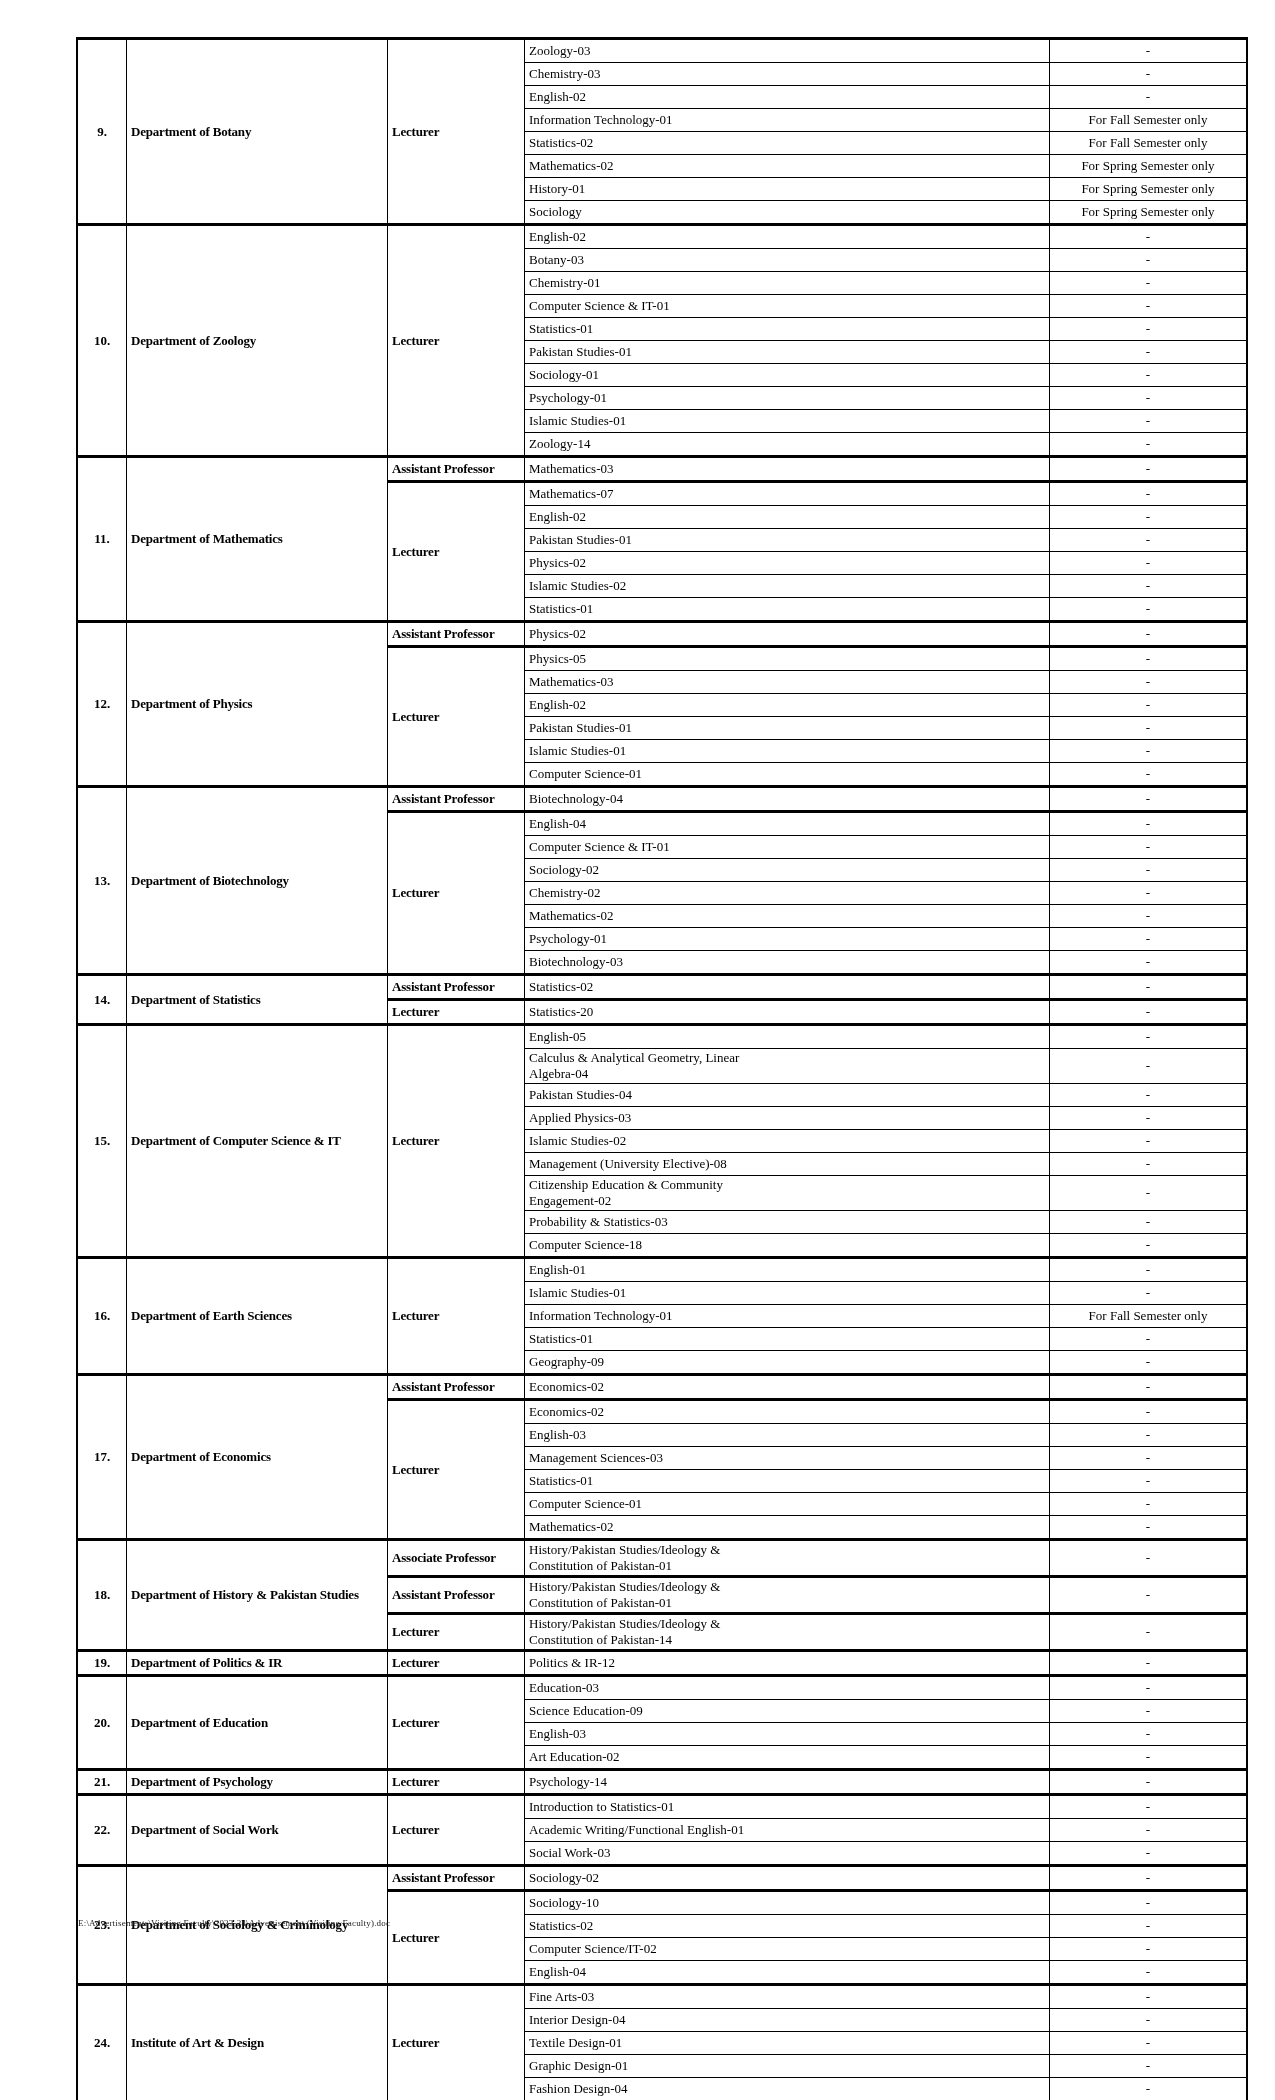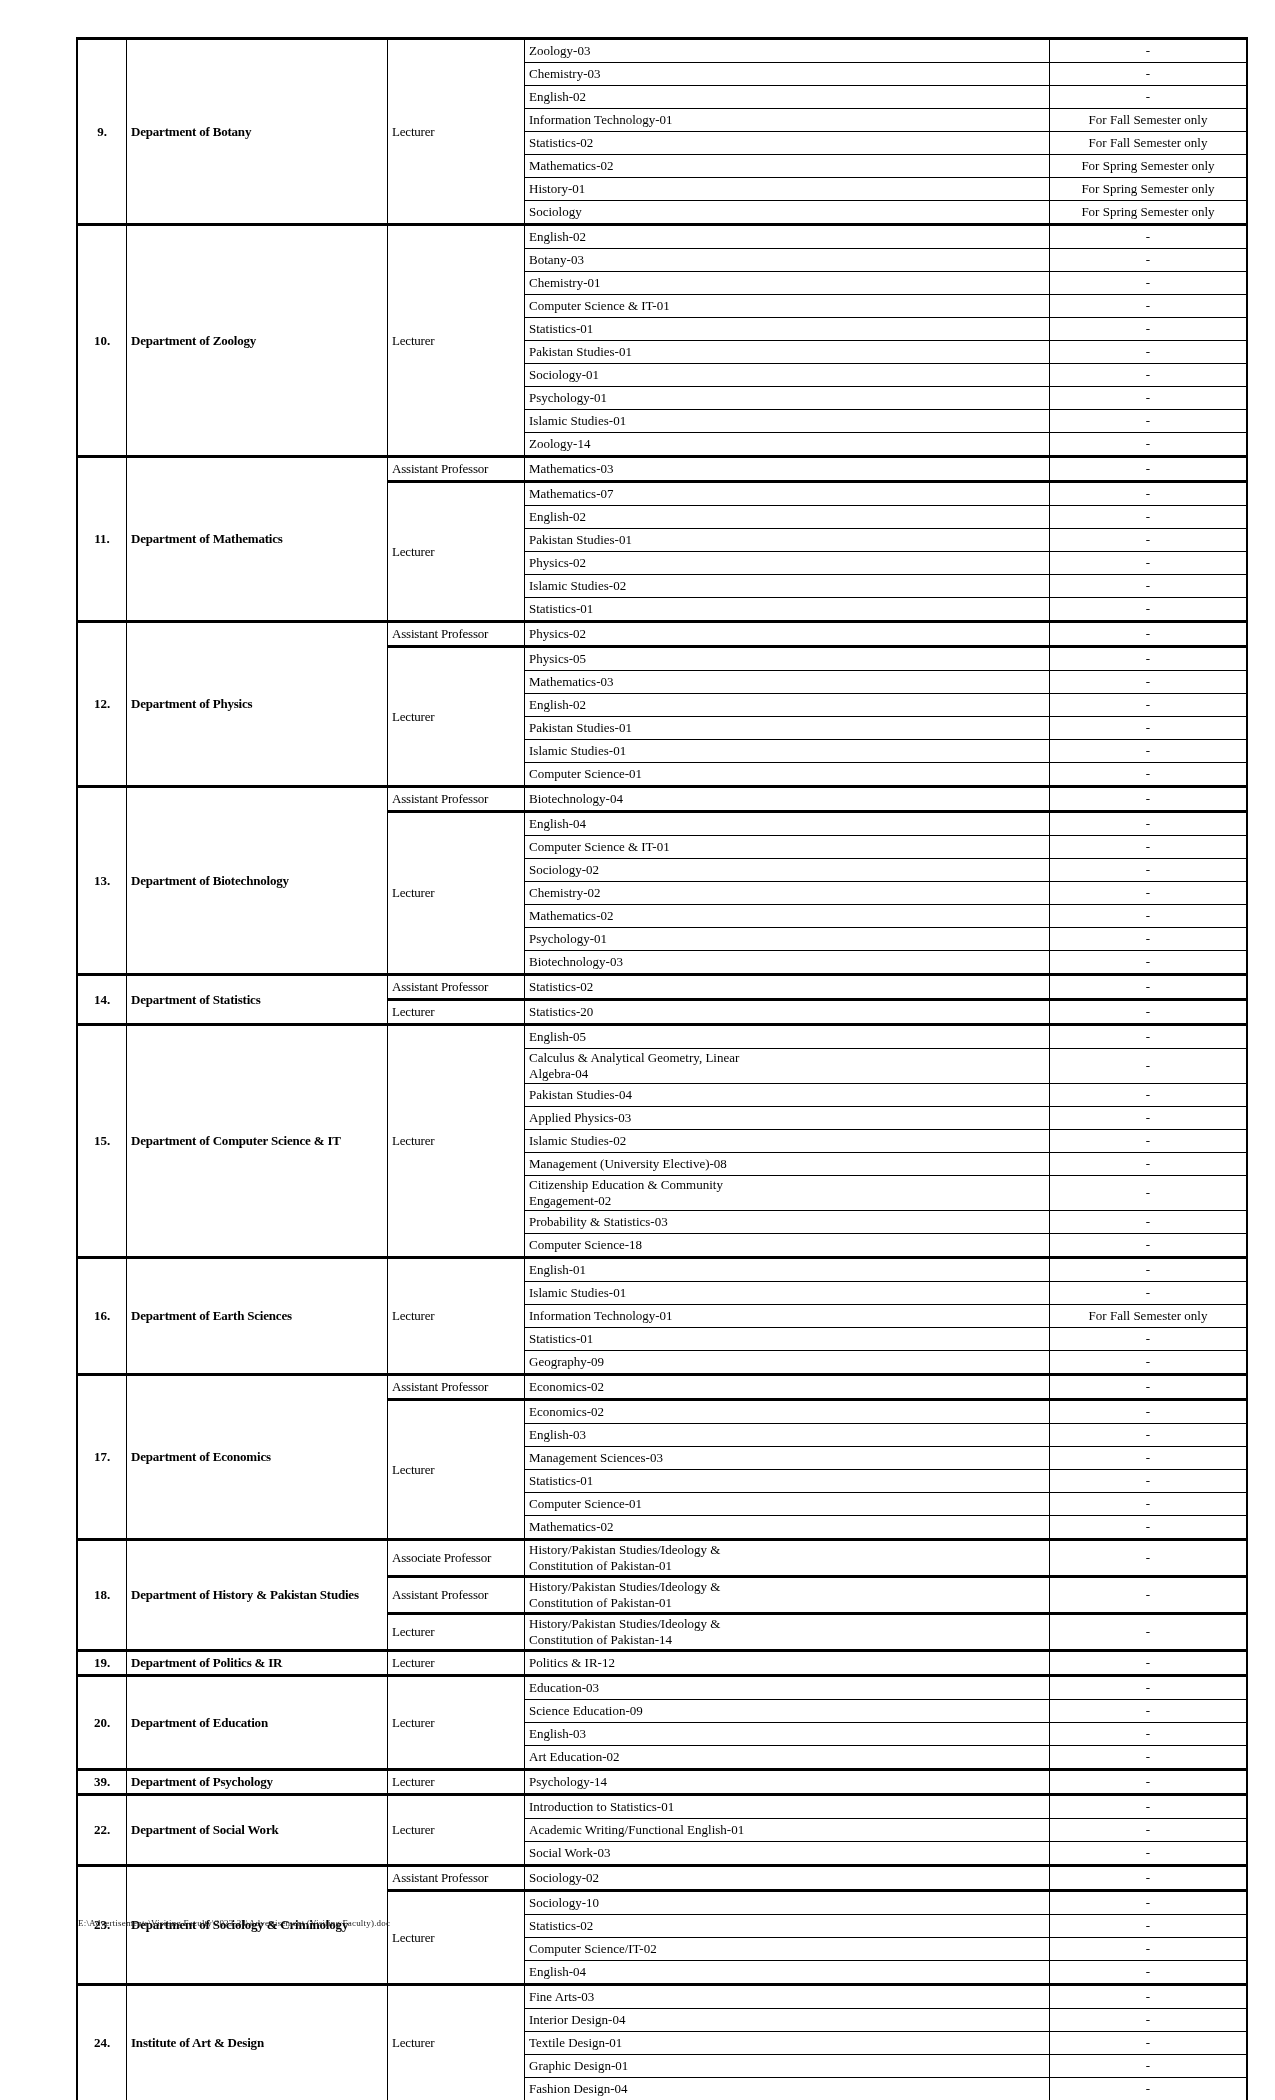--- a/index.html
+++ b/index.html
@@ -21,21 +21,21 @@
   td {
     border: 1px solid #000;
     height: 20px;
     vertical-align: middle;
     font-size: 13px;
     line-height: 16px;
     padding: 1px 4px;
   }
   td.sno  { width: 40px;  text-align: center; font-weight: bold; }
   td.dept { width: 252px; font-weight: bold; letter-spacing: -0.2px; }
-  td.pos  { width: 128px; font-weight: normal; letter-spacing: -0.2px; }
+  td.pos  { width: 128px; font-weight: bold; letter-spacing: -0.2px; }
   td.subj { width: 516px; white-space: pre-line; }
   td.rem  { width: 188px; text-align: center; }
   td.dept-start { border-top: 3px solid #000; }
   td.pos-start  { border-top: 3px solid #000; }
   .footer-path {
     position: absolute;
     left: 78px; top: 1918px;
     font-size: 9px;
     letter-spacing: 0.2px;
     color: #222;
@@ -373,21 +373,21 @@
       </tr>
       <tr>
         <td class="subj">English-03</td>
         <td class="rem">-</td>
       </tr>
       <tr>
         <td class="subj">Art Education-02</td>
         <td class="rem">-</td>
       </tr>
       <tr>
-        <td class="sno dept-start">39.</td>
+        <td class="sno dept-start">21.</td>
         <td class="dept dept-start">Department of Psychology</td>
         <td class="pos dept-start">Lecturer</td>
         <td class="subj dept-start">Psychology-14</td>
         <td class="rem dept-start">-</td>
       </tr>
       <tr>
         <td class="sno dept-start" rowspan="3">22.</td>
         <td class="dept dept-start" rowspan="3">Department of Social Work</td>
         <td class="pos dept-start" rowspan="3">Lecturer</td>
         <td class="subj dept-start">Introduction to Statistics-01</td>

